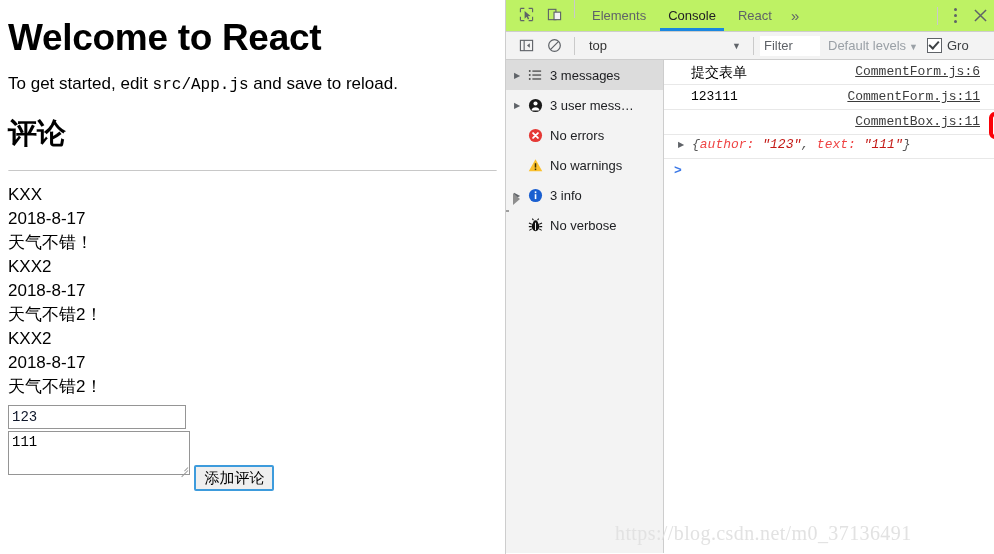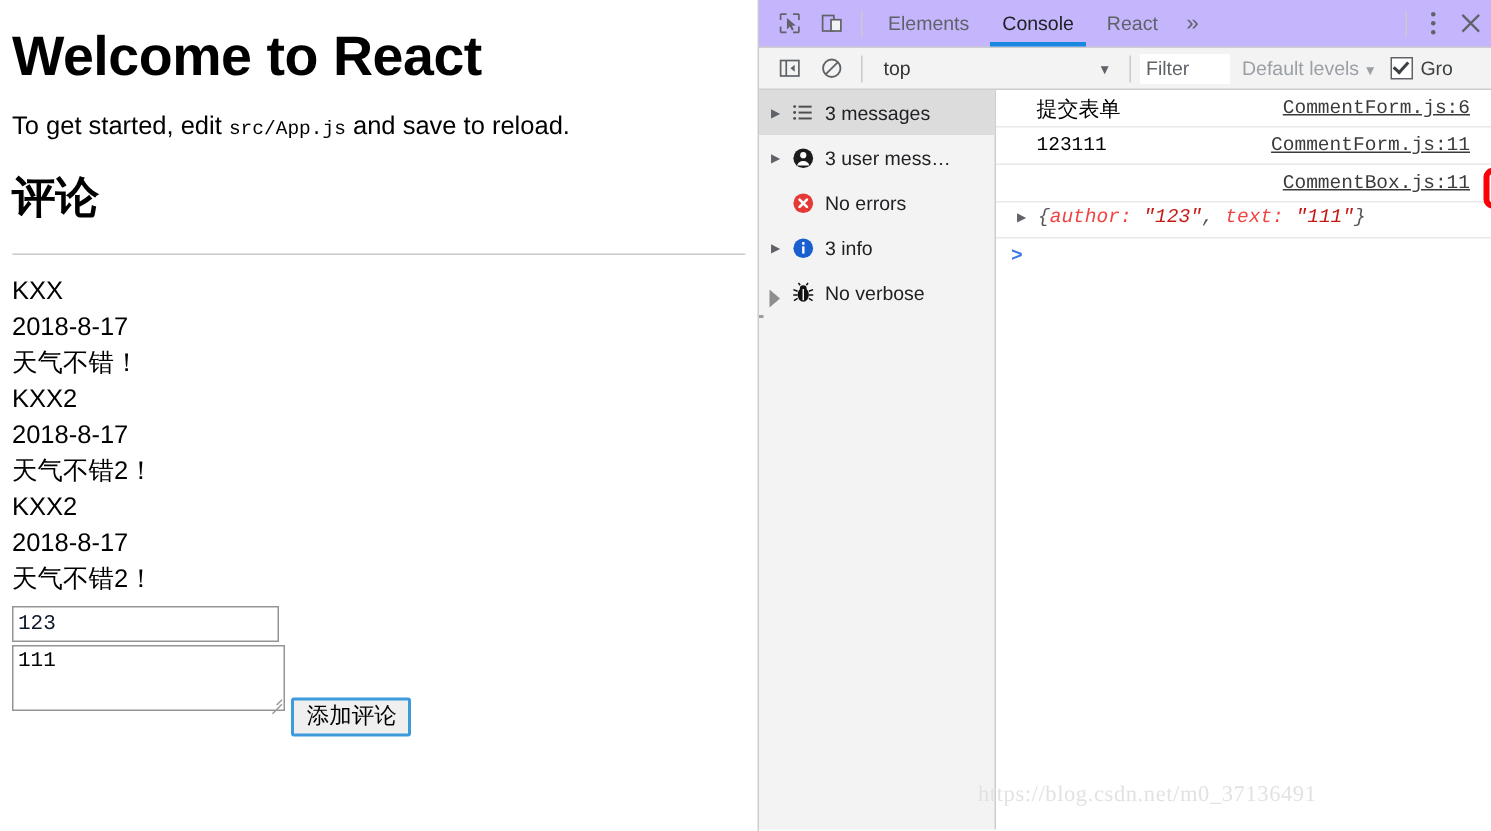--- a/index.html
+++ b/index.html
@@ -34,21 +34,21 @@
     letter-spacing: -0.3px;
   }
   .page-p {
     font-size: 17px;
     margin: 0 0 22px 0;
     color: #000;
     line-height: 1.25;
   }
   .page-p code {
     font-family: "Liberation Mono", "DejaVu Sans Mono", monospace;
-    font-size: 13px;
+    font-size: 16px;
   }
   .page-h2 {
     font-size: 29px;
     font-weight: bold;
     margin: 0 0 20px 0;
     line-height: 1.15;
     color: #000;
   }
   .page-hr {
     border: none;
@@ -136,23 +136,22 @@
     width: 489px; height: 554px;
     background: #ffffff;
     border-left: 1px solid #cdcdcd;
     box-sizing: border-box;
     font-family: "Liberation Sans", sans-serif;
     overflow: hidden;
   }
 
   .dt-tabbar {
     display: flex;
-    align-items: center;
     height: 32px;
-    background: #c4b5fd;
+    background: #bef264;
     border-bottom: 1px solid #cdcdcd;
     box-sizing: border-box;
     position: relative;
   }
   .dt-iconbtn {
     width: 28px; height: 28px;
     display: flex; align-items: center; justify-content: center;
     cursor: pointer;
     flex: 0 0 auto;
   }
@@ -412,24 +411,24 @@
   .dt-arrow-handle {
     position: absolute;
     left: 6px;
     top: 192px;
     width: 9px; height: 14px;
   }
 
   
   .watermark {
     position: absolute;
-    left: 652px;
+    left: 615px;
     top: 522px;
     font-family: "Liberation Serif", serif;
-    font-size: 15px;
+    font-size: 20px;
     color: #e2e2e2;
     letter-spacing: 0.4px;
     white-space: nowrap;
     pointer-events: none;
     text-align: right;
   }
 </style>
 </head>
 <body>
 
@@ -573,20 +572,31 @@
           <span class="sb-arrow empty">▶</span>
           <span class="sb-icon">
             <svg width="15" height="15" viewBox="0 0 16 16">
               <circle cx="8" cy="8" r="7" fill="#e53935"></circle>
               <path d="M5.4 5.4 L10.6 10.6 M10.6 5.4 L5.4 10.6" stroke="#fff" stroke-width="1.9" stroke-linecap="round"></path>
             </svg>
           </span>
           <span class="sb-label">No errors</span>
         </div>
         <div class="sb-item">
+          <span class="sb-arrow empty">▶</span>
+          <span class="sb-icon">
+            <svg width="15" height="15" viewBox="0 0 16 16">
+              <path d="M8 1.2 L15.2 14.2 L0.8 14.2 Z" fill="#fbc02d"></path>
+              <rect x="7.2" y="5.6" width="1.6" height="4.6" fill="#3c2f00"></rect>
+              <rect x="7.2" y="11.2" width="1.6" height="1.7" fill="#3c2f00"></rect>
+            </svg>
+          </span>
+          <span class="sb-label">No warnings</span>
+        </div>
+        <div class="sb-item">
           <span class="sb-arrow">▶</span>
           <span class="sb-icon">
             <svg width="15" height="15" viewBox="0 0 16 16">
               <circle cx="8" cy="8" r="7" fill="#1a5fd0"></circle>
               <rect x="7.2" y="6.6" width="1.7" height="5.2" fill="#fff"></rect>
               <rect x="7.2" y="3.6" width="1.7" height="1.9" fill="#fff"></rect>
             </svg>
           </span>
           <span class="sb-label">3 info</span>
         </div>

